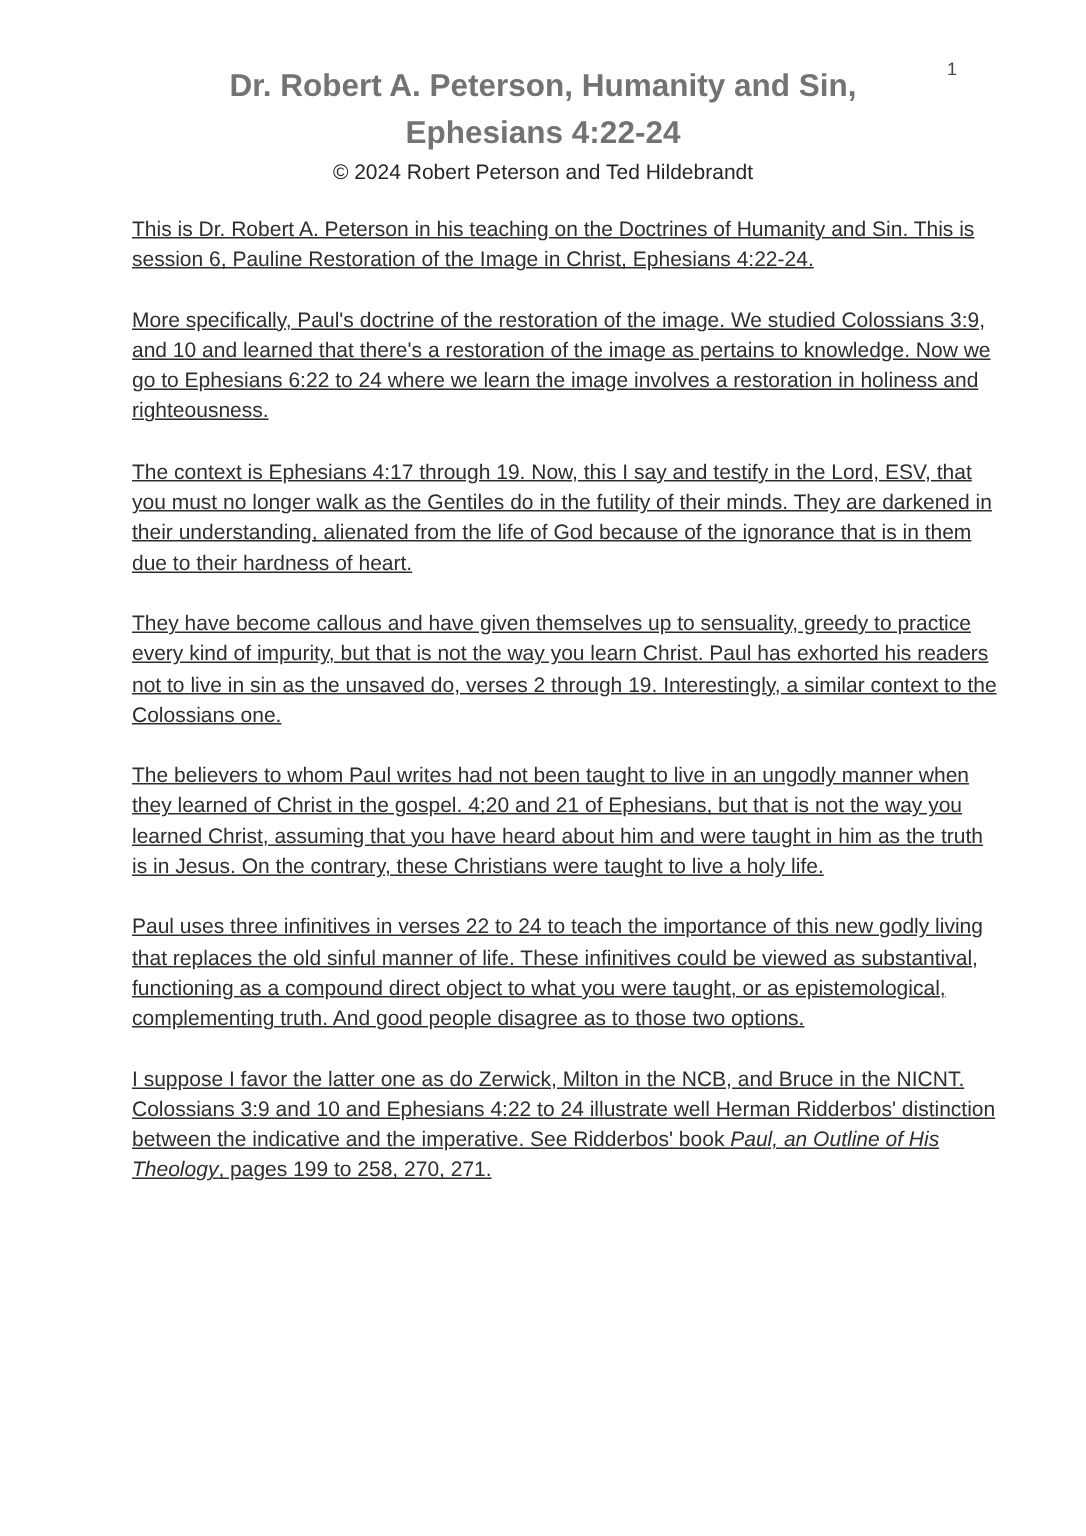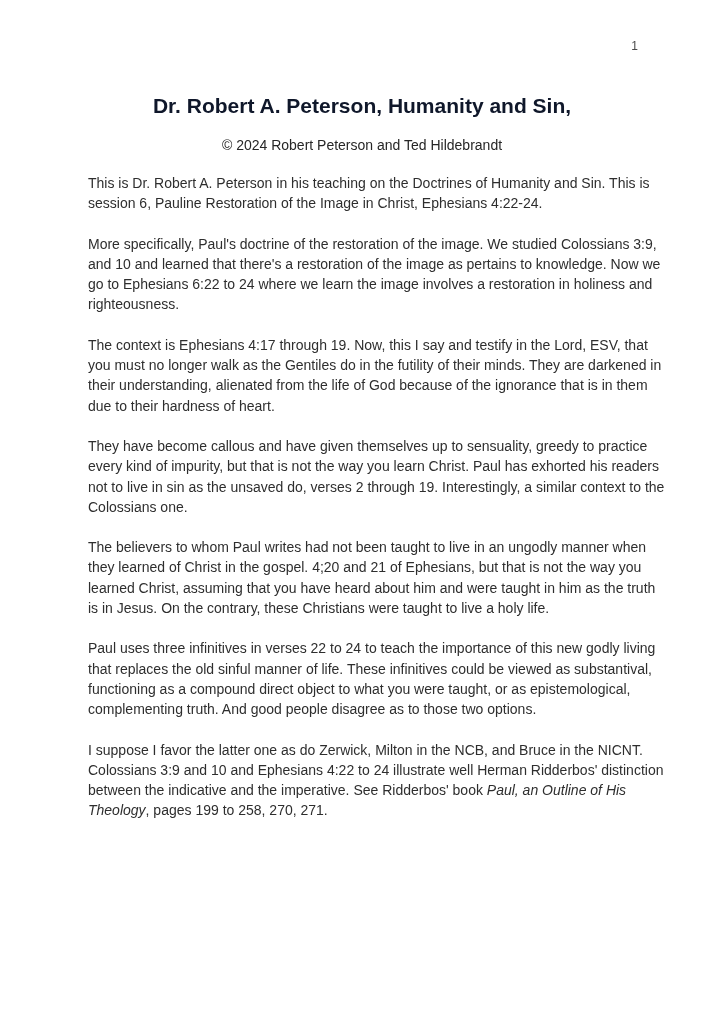--- a/index.html
+++ b/index.html
@@ -14,55 +14,57 @@
     width: 724px; height: 1024px;
     background: #ffffff;
   }
   .page-number {
     position: absolute;
     top: 39px; right: 86px;
     font-size: 12px;
     color: #4a4a4a;
   }
   .doc-title {
-    padding-top: 90px;
+    padding-top: 42px;
     text-align: center;
     font-weight: bold;
     font-size: 21px;
     line-height: 31px;
-    color: #0f172a;
+    color: #737373;
   }
   .copyright {
     text-align: center;
     font-size: 14px;
     line-height: 20px;
     color: #262626;
-    margin-top: 14px;
+    margin-top: 0;
   }
   .doc-body {
     width: 580px;
     margin: 18px 0 0 88px;
     font-size: 14px;
     line-height: 20.3px;
     color: #2e2e2e;
   }
   .doc-body p {
     margin: 0 0 20px 0;
+    text-decoration: underline;
   }
   .seg-italic { font-style: italic; }
 </style>
 </head>
 <body>
 
 <div class="page">
 
   <span class="page-number">1</span>
 
   <div class="doc-title">
       <div>Dr. Robert A. Peterson, Humanity and Sin,</div>
+      <div>Ephesians 4:22-24</div>
     </div>
 
   <div class="copyright">© 2024 Robert Peterson and Ted Hildebrandt</div>
 
   <div class="doc-body">
       <p><span>This is Dr. Robert A. Peterson in his teaching on the Doctrines of Humanity and Sin. This is session 6, Pauline Restoration of the Image in Christ, Ephesians 4:22-24.</span></p>
       <p><span>More specifically, Paul's doctrine of the restoration of the image. We studied Colossians 3:9, and 10 and learned that there's a restoration of the image as pertains to knowledge. Now we go to Ephesians 6:22 to 24 where we learn the image involves a restoration in holiness and righteousness.</span></p>
       <p><span>The context is Ephesians 4:17 through 19. Now, this I say and testify in the Lord, ESV, that you must no longer walk as the Gentiles do in the futility of their minds. They are darkened in their understanding, alienated from the life of God because of the ignorance that is in them due to their hardness of heart.</span></p>
       <p><span>They have become callous and have given themselves up to sensuality, greedy to practice every kind of impurity, but that is not the way you learn Christ. Paul has exhorted his readers not to live in sin as the unsaved do, verses 2 through 19. Interestingly, a similar context to the Colossians one.</span></p>
       <p><span>The believers to whom Paul writes had not been taught to live in an ungodly manner when they learned of Christ in the gospel. 4;20 and 21 of Ephesians, but that is not the way you learned Christ, assuming that you have heard about him and were taught in him as the truth is in Jesus. On the contrary, these Christians were taught to live a holy life.</span></p>

